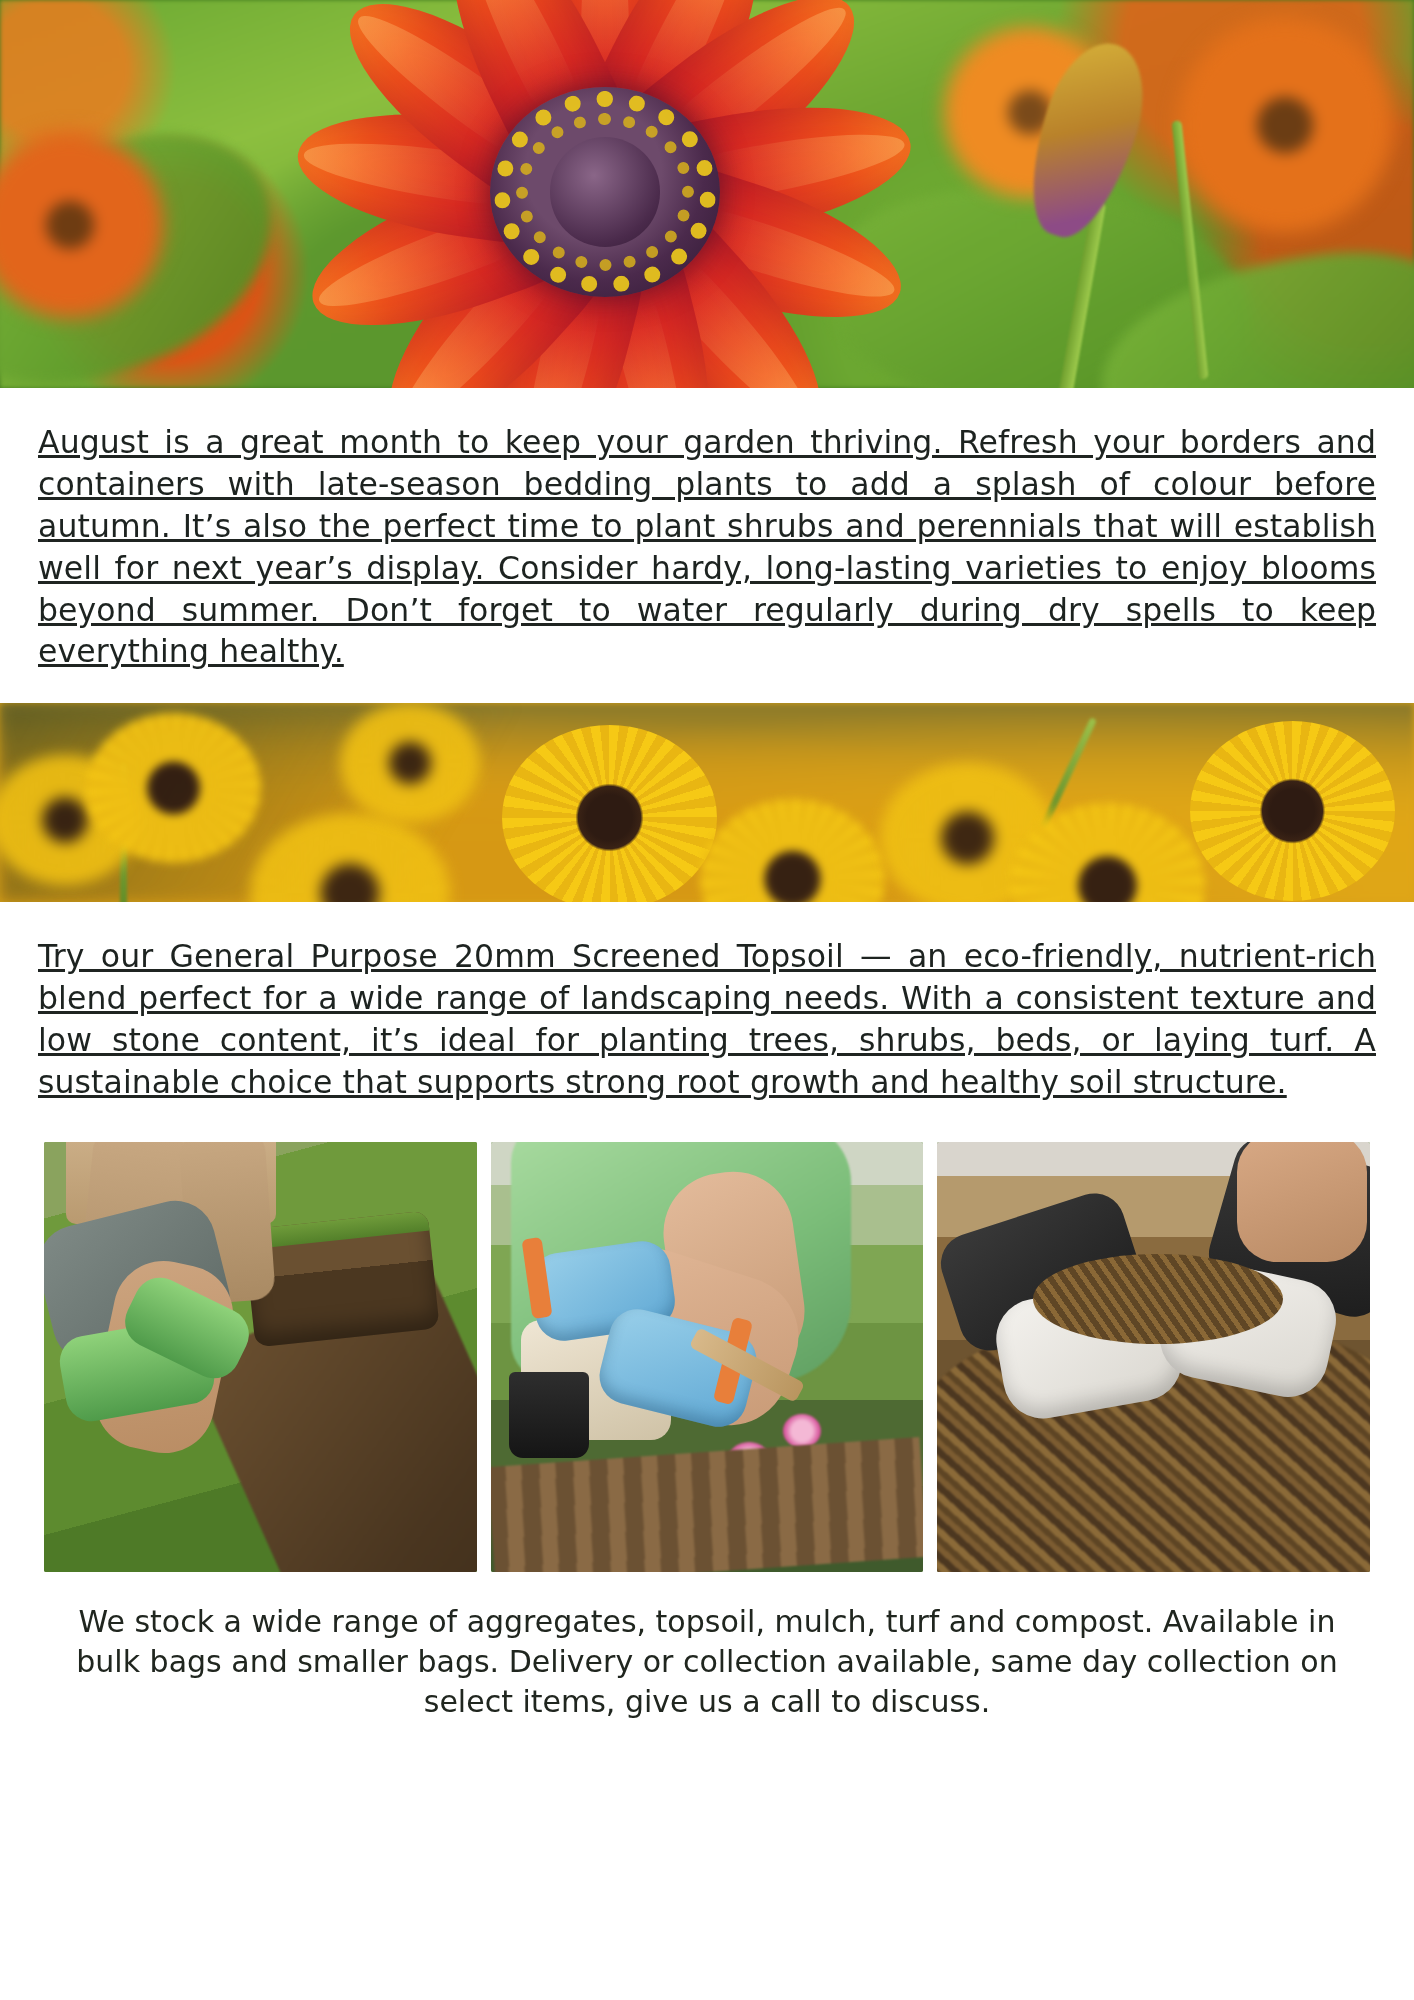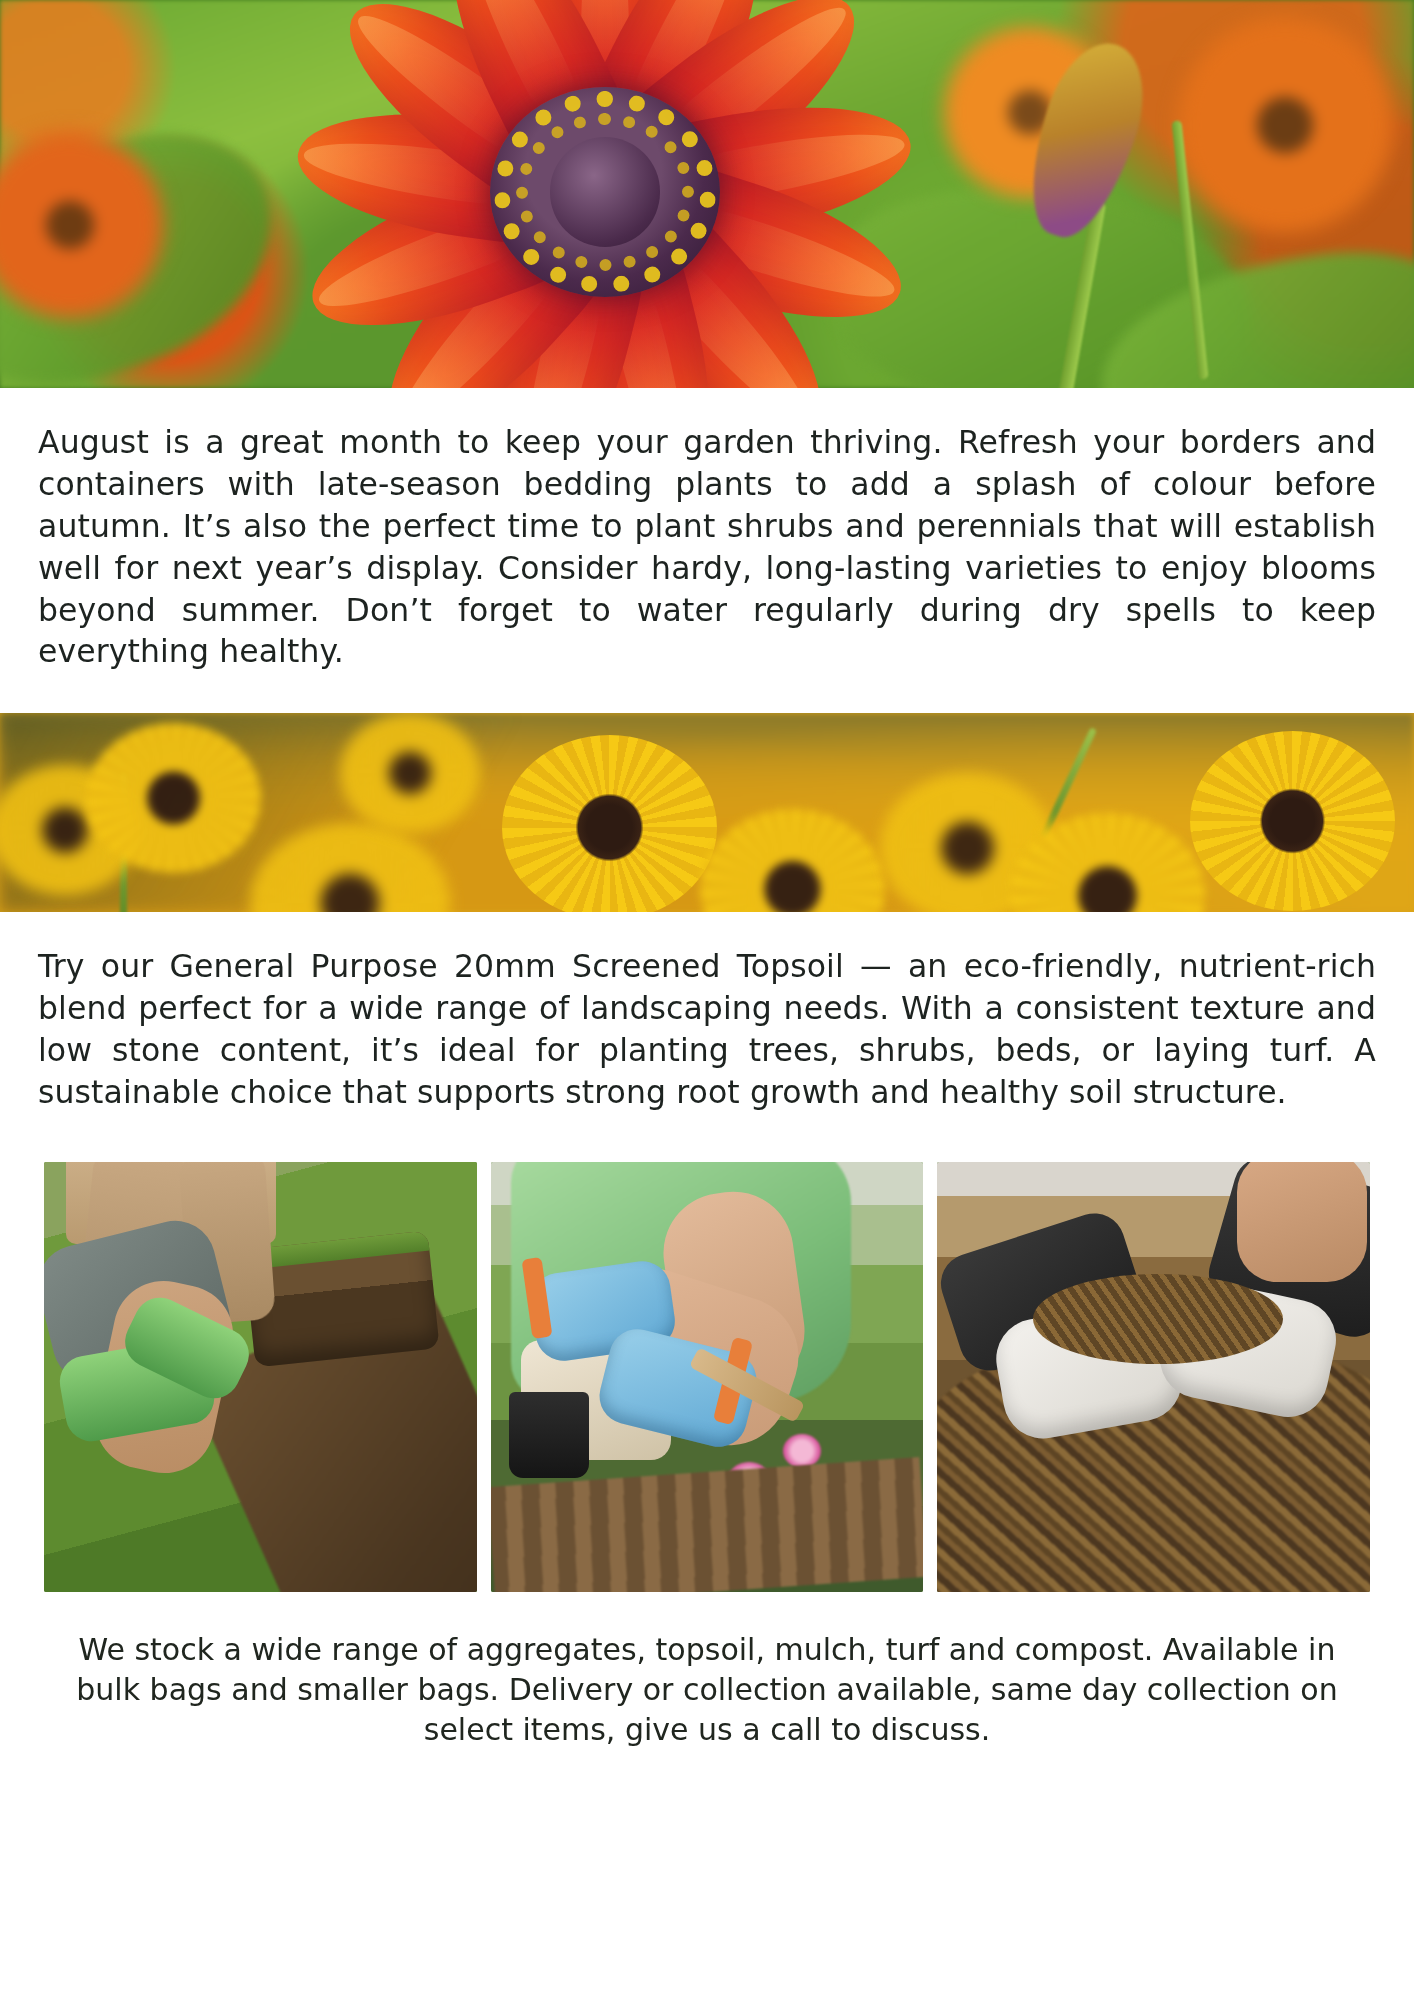--- a/index.html
+++ b/index.html
@@ -164,22 +164,23 @@
   .disc .center {
     position: absolute;
     left: 26%; top: 24%;
     width: 48%; height: 52%;
     border-radius: 50%;
     background: radial-gradient(circle at 40% 35%, #8a6688, #4a2a4b 70%, #321a34);
   }
 
   
   .text-block {
-    padding: 34px 38px 40px 38px;
+    padding: 34px 38px 30px 38px;
     background: #ffffff;
+    text-decoration: underline;
   }
   .para {
     font-size: 31.5px;
     line-height: 1.33;
     color: #1d2320;
     text-align: justify;
     margin: 0;
     letter-spacing: .1px;
     font-weight: 400;
   }
@@ -427,21 +428,21 @@
     text-align: center;
   }
   .footer h2 {
     margin: 0 0 12px 0;
     font-size: 33px;
     font-weight: 700;
     color: #2e4a24;
     letter-spacing: .2px;
   }
   .footer p {
-    margin: 8px;
+    margin: 0;
     font-size: 30px;
     line-height: 1.34;
     color: #20261f;
   }
 </style>
 </head>
 <body>
 
 <div class="page">
 

